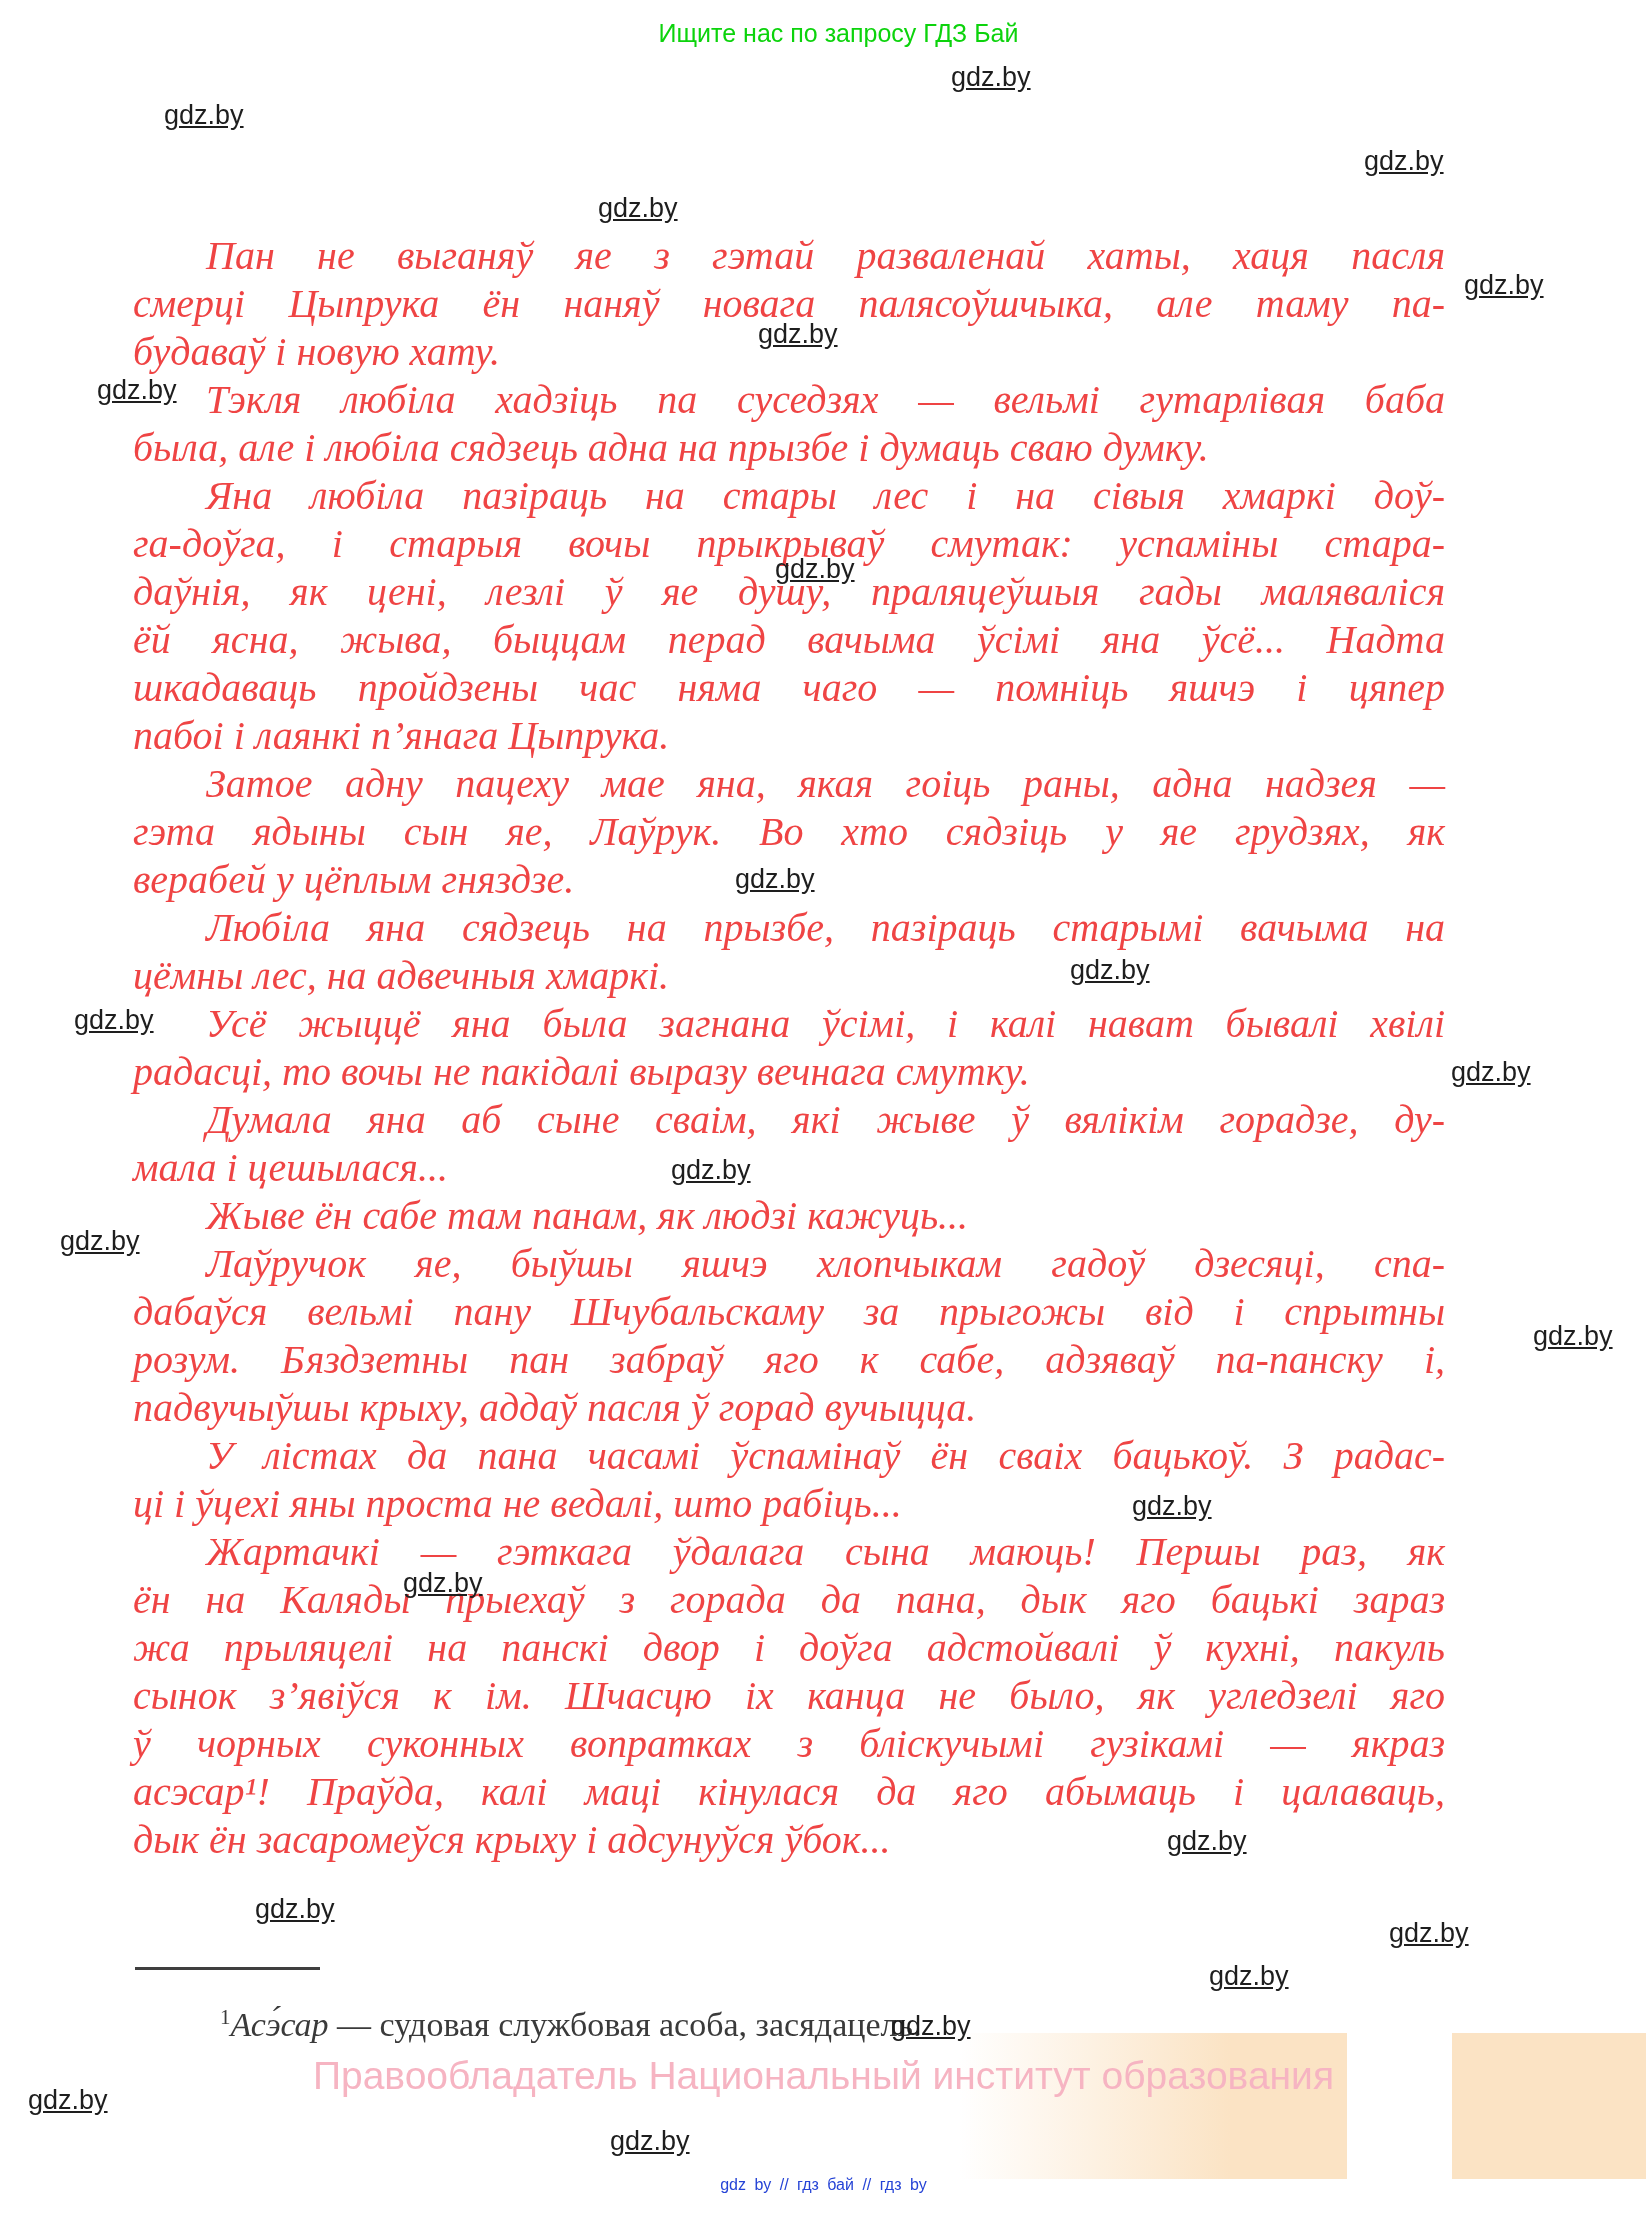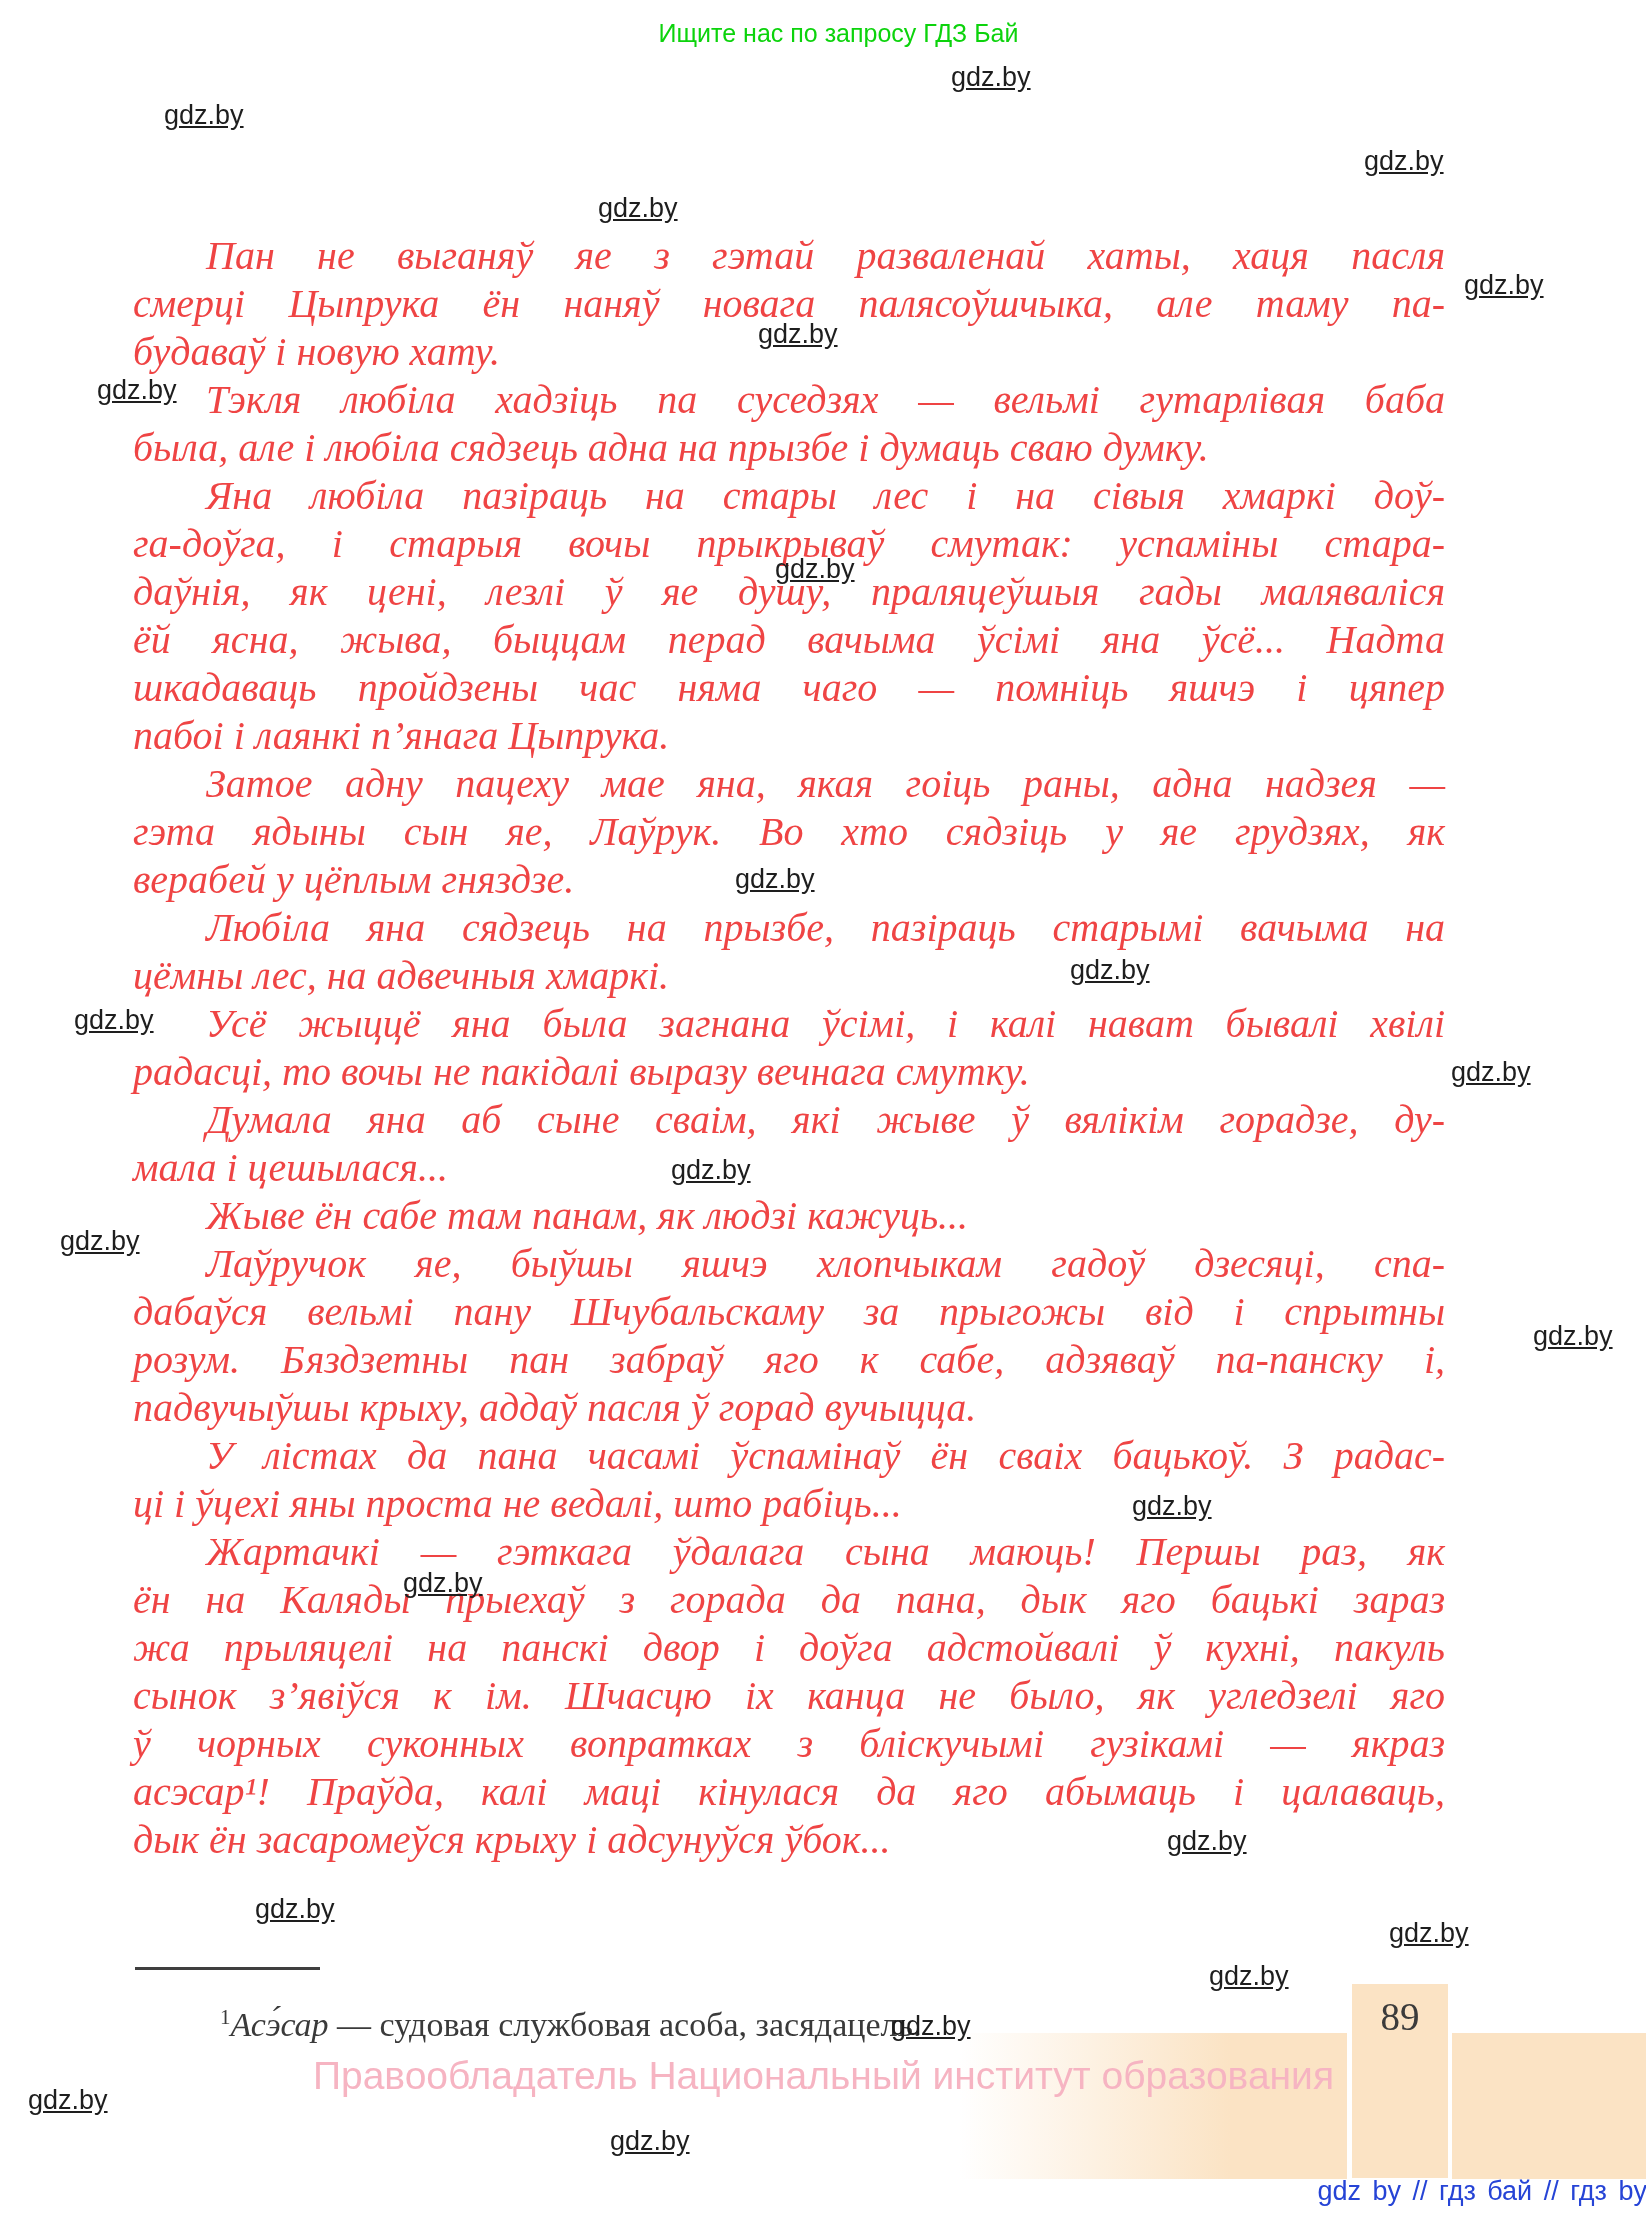--- a/index.html
+++ b/index.html
@@ -20,22 +20,22 @@
   .footnote .term{font-style:italic;}
   .box{position:absolute;z-index:1;}
   .box-mid{left:1352px;top:1984px;width:96px;height:194px;background:#fbe3c4;}
   .box-left{left:959px;top:2033px;width:388px;height:146px;
             background:linear-gradient(90deg, rgba(251,227,196,0) 0%, #fbe3c4 70%);}
   .box-right{left:1452px;top:2033px;width:194px;height:146px;background:#fbe3c4;}
   .pagenum{padding-top:9.7px;text-align:center;font-size:39px;color:#3b3b3b;
            font-family:"Liberation Serif",serif;}
   .copyright{position:absolute;left:0;top:2054px;width:100%;text-align:center;
              font-family:"Liberation Sans",sans-serif;font-size:39px;color:#f6b4c2;z-index:3;}
-  .links{position:absolute;left:0;top:2176px;width:100%;text-align:right;
-         font-family:"Liberation Sans",sans-serif;font-size:27px;color:#2644d6;
+  .links{position:absolute;left:0;top:2176px;width:100%;text-align:center;
+         font-family:"Liberation Sans",sans-serif;font-size:16px;color:#2644d6;
          z-index:3;word-spacing:4px;cursor:pointer;}
 </style>
 </head>
 <body>
 
 <div class="page">
 
   <div class="promo">Ищите нас по запросу ГДЗ Бай</div>
 
   <div>
@@ -101,22 +101,19 @@
       <div class="bline">асэсар¹! Праўда, калі маці кінулася да яго абымаць і цалаваць,</div>
       <div class="bline end">дык ён засаромеўся крыху і адсунуўся ўбок...</div>
     </div>
 
   <div class="frule"></div>
 
   <div class="footnote"><span class="sup">1</span><span class="term">Асэ́сар</span><span> — судовая службовая асоба, засядацель.</span></div>
 
   <div class="box box-left"></div>
   <div class="box box-right"></div>
-  <div class="box box-mid">
-    <div class="pagenum">89</div>
-  </div>
 
   <div class="copyright">Правообладатель Национальный институт образования</div>
 
   <div class="links">gdz by // гдз бай // гдз by</div>
 
 </div>
 
 
 </body></html>

